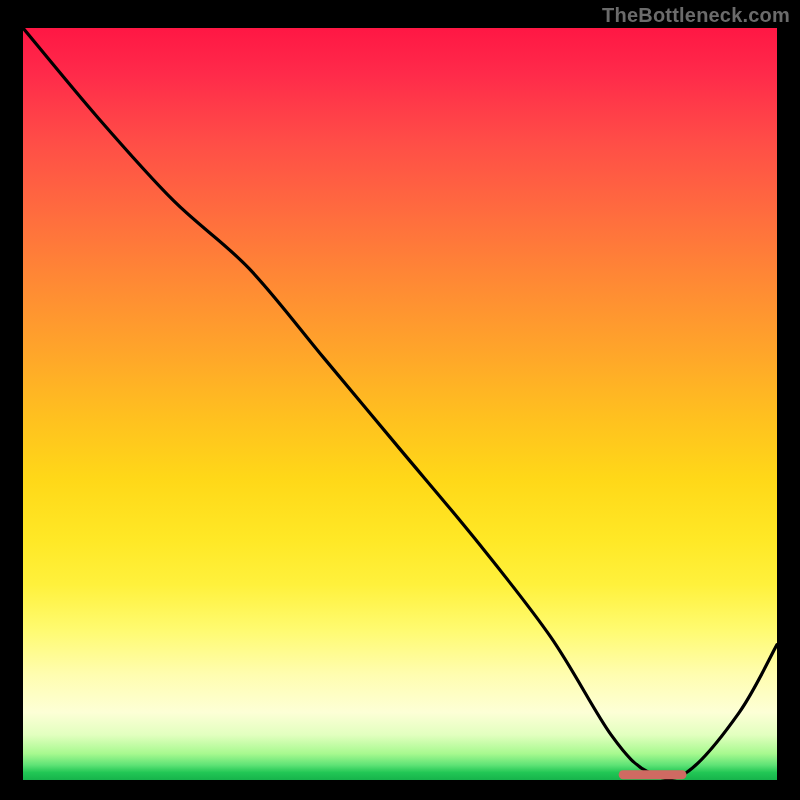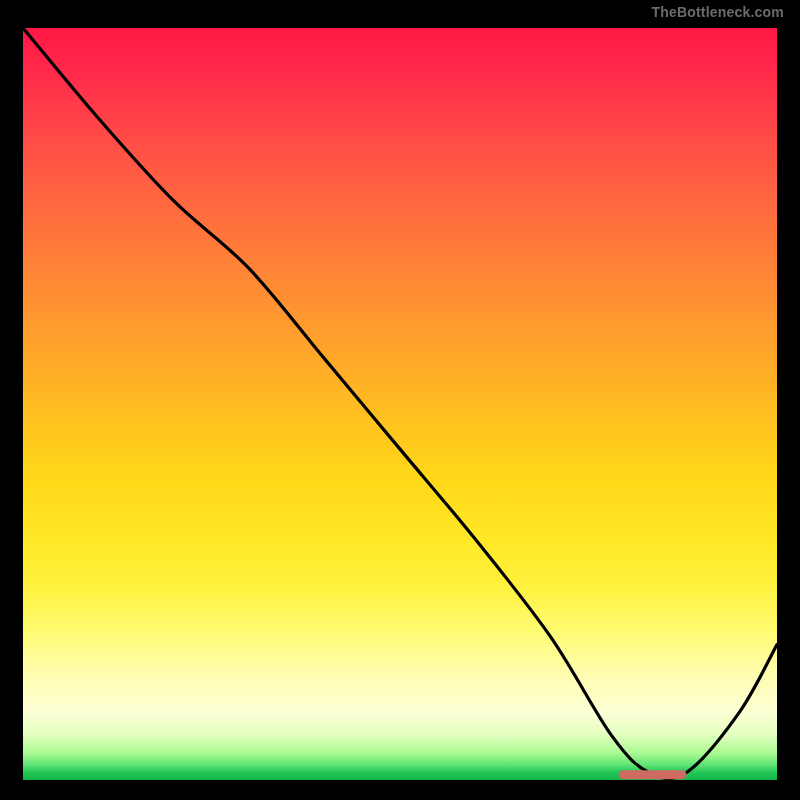--- a/index.html
+++ b/index.html
@@ -7,22 +7,22 @@
     padding: 0;
     width: 800px;
     height: 800px;
     overflow: hidden;
     background: #000;
     font-family: Arial, Helvetica, sans-serif;
   }
   .watermark {
     position: absolute;
     top: 4px;
-    right: 16px;
-    font-size: 14px;
+    right: 10px;
+    font-size: 20px;
     font-weight: 600;
     color: #6b6b6b;
     letter-spacing: 0.2px;
     z-index: 10;
   }
   .frame {
     position: absolute;
     left: 15px;
     top: 28px;
     width: 770px;

